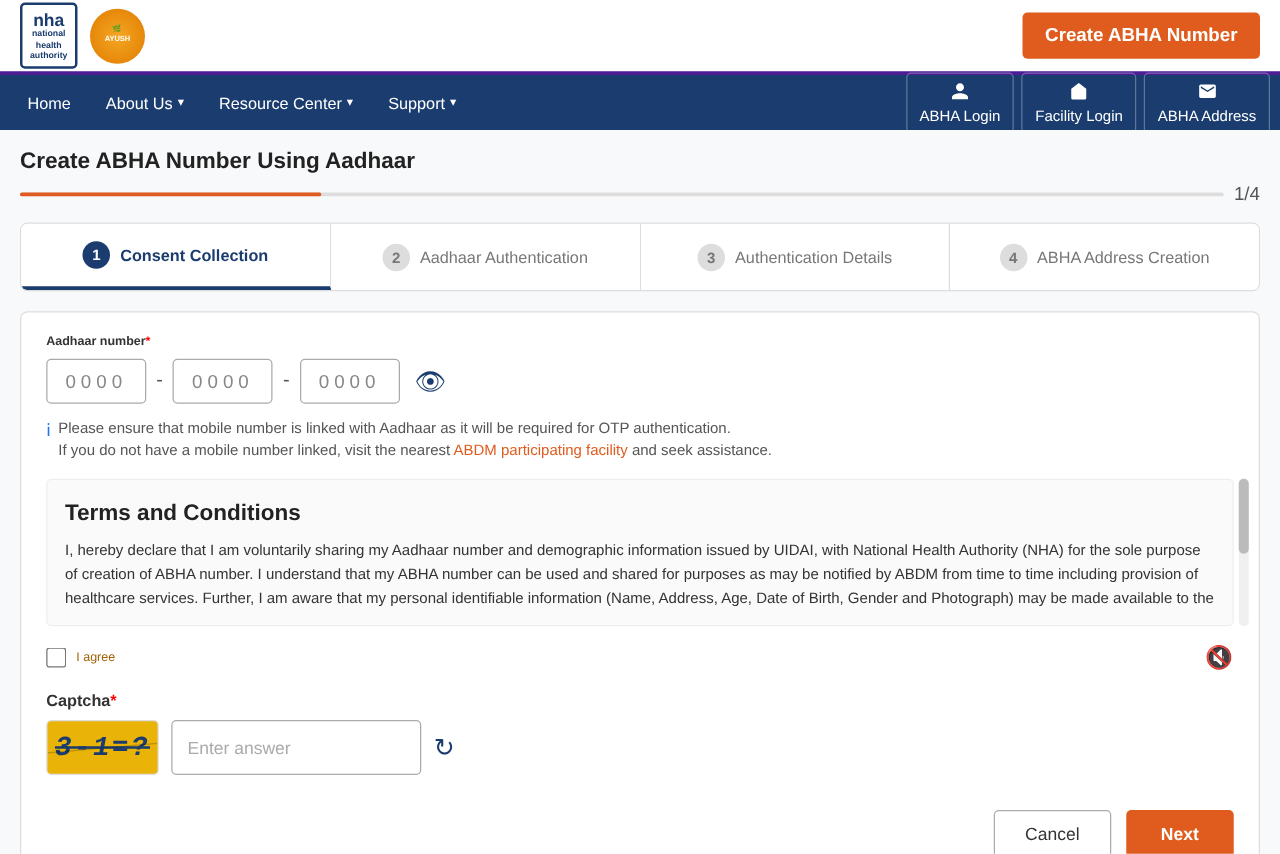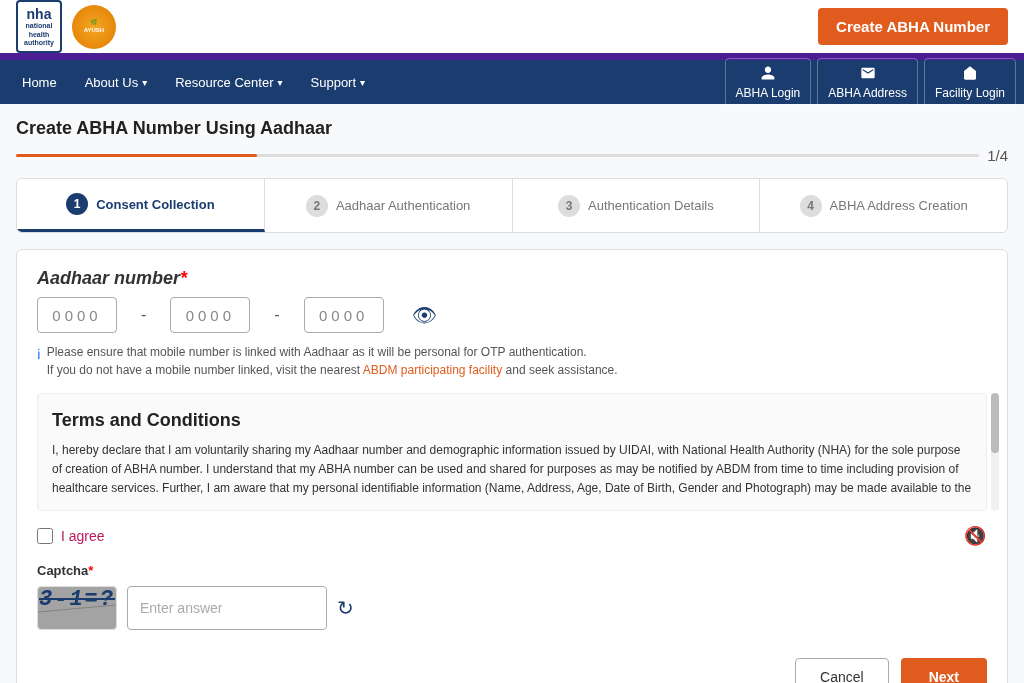--- a/index.html
+++ b/index.html
@@ -6,21 +6,21 @@
     body { font-family: Arial, sans-serif; width: 1024px; height: 683px; overflow: hidden; background: #fff; }
 
     
     .top-header {
       display: flex;
       align-items: center;
       justify-content: space-between;
       padding: 8px 16px;
       background: #fff;
       height: 60px;
-      border-bottom: 7px solid #4c1d95;
+      border-bottom: 3px solid #4c1d95;
     }
     .logo-area { display: flex; align-items: center; gap: 10px; }
     .logo-nha {
       display: flex; flex-direction: column; align-items: center;
       border: 2px solid #1a3c6e; border-radius: 4px; padding: 4px 6px;
       color: #1a3c6e; font-size: 9px; font-weight: bold; line-height: 1.2;
     }
     .logo-nha .big { font-size: 14px; font-weight: 900; }
     .logo-ayush {
       width: 44px; height: 44px; border-radius: 50%;
@@ -80,23 +80,23 @@
       align-items: center; justify-content: center; font-size: 12px; font-weight: bold;
       background: #ddd; color: #777; flex-shrink: 0;
     }
     .step.active .step-num { background: #1a3c6e; color: white; }
 
     
     .form-area {
       background: #fff; border: 1px solid #ddd; border-radius: 6px;
       padding: 18px 20px; position: relative;
     }
-    .field-label { font-size: 18px; font-weight: 600; color: #333; margin-bottom: 8px; font-style: italic; }
+    .field-label { font-size: 10px; font-weight: 600; color: #333; margin-bottom: 8px; }
     .required { color: red; }
-    .aadhaar-inputs { display: flex; align-items: center; gap: 24px; margin-bottom: 10px; }
+    .aadhaar-inputs { display: flex; align-items: center; gap: 8px; margin-bottom: 10px; }
     .aadhaar-seg {
       width: 80px; height: 36px; border: 1px solid #aaa; border-radius: 4px;
       text-align: center; font-size: 15px; letter-spacing: 4px; color: #888;
       display: flex; align-items: center; justify-content: center;
     }
     .aadhaar-dash { color: #555; font-size: 16px; }
     .eye-icon { cursor: pointer; color: #1a3c6e; font-size: 20px; margin-left: 4px; }
 
     .info-msg { display: flex; align-items: flex-start; gap: 6px; margin-bottom: 14px; }
     .info-icon { color: #1a73e8; font-size: 14px; margin-top: 1px; flex-shrink: 0; }
@@ -115,30 +115,30 @@
 
     .terms-box {
       border: 1px solid #eee; border-radius: 4px; padding: 12px 14px;
       margin-bottom: 14px; background: #fafafa; font-size: 12px; color: #333;
       line-height: 1.6; overflow: hidden; max-height: 130px;
     }
     .terms-title { font-weight: bold; font-size: 18px; margin-bottom: 6px; color: #222; }
 
     .agree-row { display: flex; align-items: center; gap: 8px; margin-bottom: 16px; }
     .agree-checkbox { width: 16px; height: 16px; cursor: pointer; }
-    .agree-label { font-size: 14px; color: #be185d; }
+    .agree-label { font-size: 10px; color: #a16207; }
     .mute-icon { margin-left: auto; font-size: 18px; color: #888; cursor: pointer; }
 
     
     .captcha-section { margin-bottom: 16px; }
     .captcha-label { font-size: 13px; font-weight: 600; color: #333; margin-bottom: 8px; }
     .captcha-row { display: flex; align-items: center; gap: 10px; }
     .captcha-image {
-      width: 80px; height: 44px; background: #a3a3a3; border: 1px solid #ddd; border-radius: 4px;
-      display: flex; align-items: flex-start; justify-content: center;
+      width: 90px; height: 44px; background: #eab308; border: 1px solid #ddd; border-radius: 4px;
+      display: flex; align-items: center; justify-content: center;
       font-size: 22px; font-style: italic; font-weight: bold; color: #1a3c6e;
       font-family: 'Courier New', monospace; letter-spacing: 2px;
       text-decoration: line-through; position: relative; overflow: hidden;
     }
     .captcha-image::before {
       content: '';
       position: absolute;
       top: 50%; left: 0; right: 0;
       height: 1px; background: rgba(0,0,0,0.2);
       transform: rotate(-5deg);
@@ -199,29 +199,29 @@
   <div class="nav-spacer"></div>
   <div class="nav-right">
     <div class="nav-right-item">
       <svg viewBox="0 0 24 24">
           <path d="M12 12c2.7 0 4.8-2.1 4.8-4.8S14.7 2.4 12 2.4 7.2 4.5 7.2 7.2 9.3 12 12 12zm0 2.4c-3.2 0-9.6 1.6-9.6 4.8v2.4h19.2v-2.4c0-3.2-6.4-4.8-9.6-4.8z"></path>
         </svg>
       <span>ABHA Login</span>
     </div>
     <div class="nav-right-item">
       <svg viewBox="0 0 24 24">
+          <path d="M3 9l9-7 9 7v11a2 2 0 0 1-2 2H5a2 2 0 0 1-2-2z"></path>
+        </svg>
+      <span>Facility Login</span>
+    </div>
+    <div class="nav-right-item">
+      <svg viewBox="0 0 24 24">
           <path d="M20 4H4c-1.1 0-2 .9-2 2v12c0 1.1.9 2 2 2h16c1.1 0 2-.9 2-2V6c0-1.1-.9-2-2-2zm0 4l-8 5-8-5V6l8 5 8-5v2z"></path>
         </svg>
       <span>ABHA Address</span>
-    </div>
-    <div class="nav-right-item">
-      <svg viewBox="0 0 24 24">
-          <path d="M3 9l9-7 9 7v11a2 2 0 0 1-2 2H5a2 2 0 0 1-2-2z"></path>
-        </svg>
-      <span>Facility Login</span>
     </div>
   </div>
 </nav>
 
 <div class="page-content">
   <div class="page-title">Create ABHA Number Using Aadhaar</div>
 
   <div class="progress-bar-container">
     <div class="progress-line">
       <div class="progress-line-fill"></div>
@@ -258,21 +258,21 @@
       <span class="aadhaar-dash">-</span>
       <div class="aadhaar-seg">0000</div>
       <span class="aadhaar-dash">-</span>
       <div class="aadhaar-seg">0000</div>
       <span class="eye-icon">👁</span>
     </div>
 
     <div class="info-msg">
       <span class="info-icon">ℹ</span>
       <div class="info-text">
-        <span>Please ensure that mobile number is linked with Aadhaar as it will be personal for OTP authentication.</span><br>
+        <span>Please ensure that mobile number is linked with Aadhaar as it will be required for OTP authentication.</span><br>
         <span>If you do not have a mobile number linked, visit the nearest </span><span class="highlight">ABDM participating facility</span><span> and seek assistance.</span>
       </div>
     </div>
 
     <div class="scroll-section">
       <div class="terms-box">
         <div class="terms-title">Terms and Conditions</div>
         <div>I, hereby declare that I am voluntarily sharing my Aadhaar number and demographic information issued by UIDAI, with National Health Authority (NHA) for the sole purpose of creation of ABHA number. I understand that my ABHA number can be used and shared for purposes as may be notified by ABDM from time to time including provision of healthcare services. Further, I am aware that my personal identifiable information (Name, Address, Age, Date of Birth, Gender and Photograph) may be made available to the</div>
       </div>
       <div class="scroll-track">

